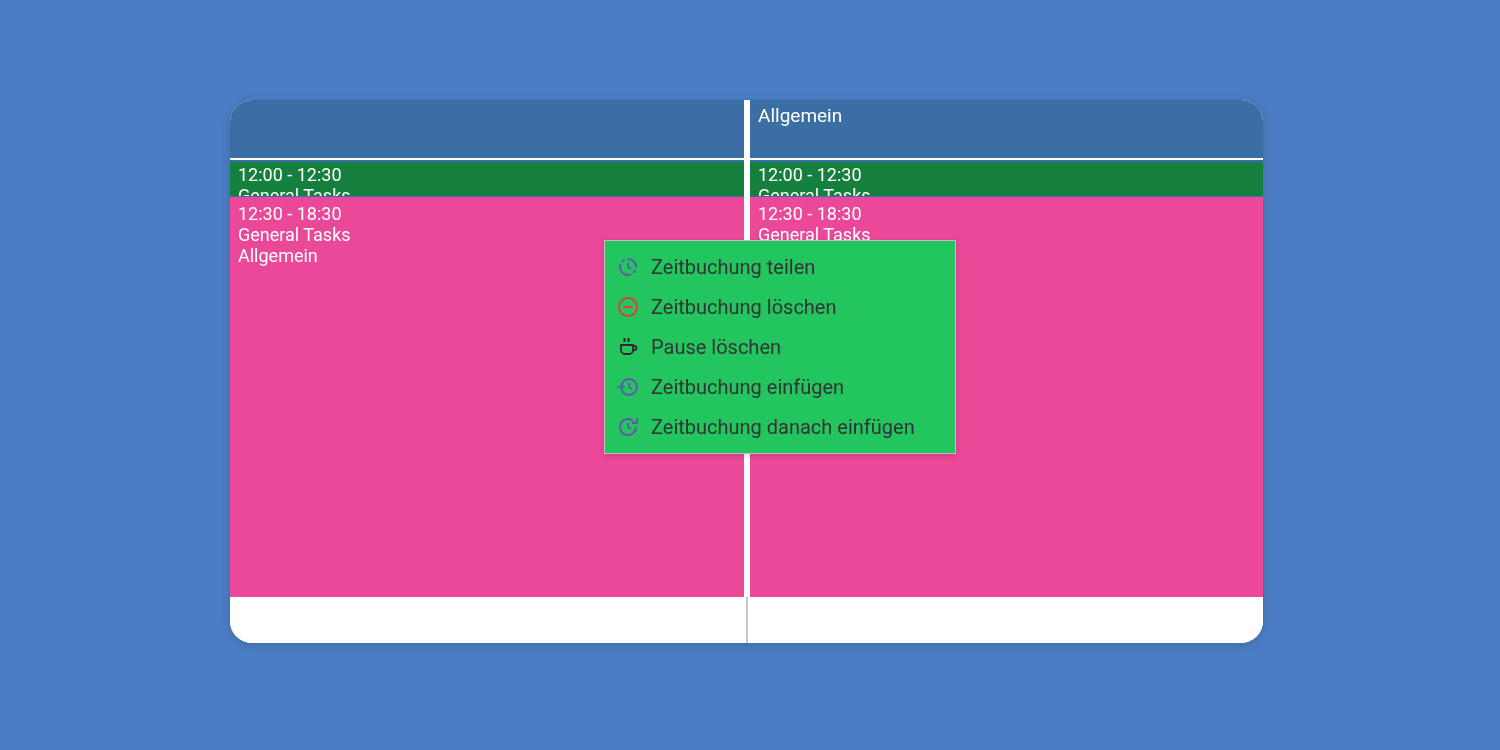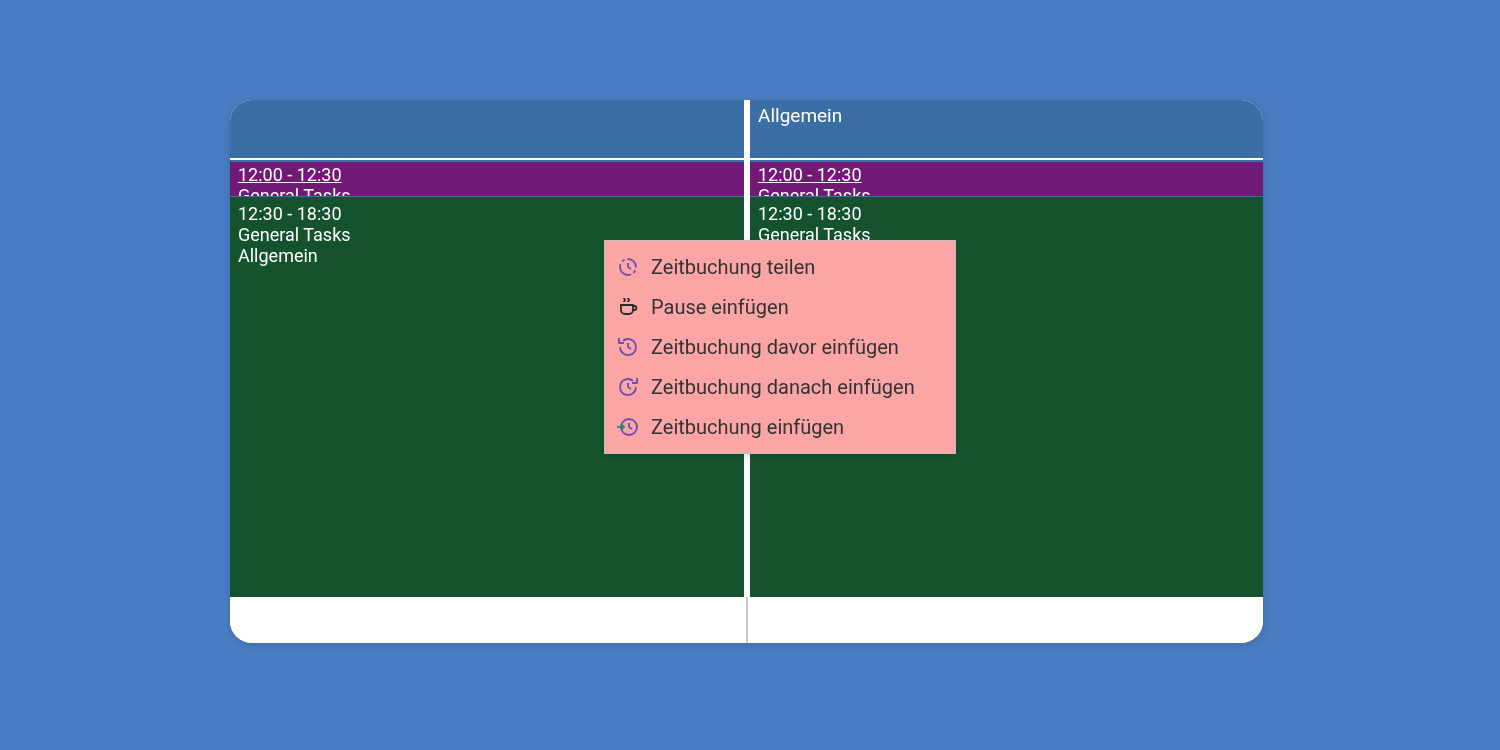--- a/index.html
+++ b/index.html
@@ -46,51 +46,50 @@
   .top-label {
     position: absolute;
     left: 8px; top: -8px;
     font-size: 19px;
     color: #fff;
   }
   .row-green {
     position: absolute;
     left: 0; right: 0; top: 50px;
     height: 34px;
-    background: #701a75;
+    background: #15803d;
     overflow: hidden;
-    text-decoration: underline;
   }
   .row-green .time { display: block; padding: 2px 0 0 8px; font-size: 18px; }
   .row-green .title-truncated { display: block; padding: 0 0 0 8px; font-size: 18px; white-space: nowrap; }
   .row-blue {
     position: absolute;
     left: 0; right: 0; top: 85px;
     height: 412px;
-    background: #14532d;
+    background: #ec4899;
   }
   .row-blue .time { display:block; padding: 6px 0 0 8px; font-size: 18px; }
   .row-blue .title { display:block; padding: 0 0 0 8px; font-size: 18px; }
   .row-blue .subtitle { display:block; padding: 0 0 0 8px; font-size: 18px; }
   .bottom-strip {
     position: absolute;
     left: 0; right: 0; top: 497px; height: 46px;
     background: #fff;
   }
   .bottom-divider {
     position: absolute;
     left: 516px; top: 497px; width: 2px; height: 46px;
     background: #c9c9c9;
   }
 
   .context-menu {
     position: absolute;
     left: 604px; top: 240px;
     width: 352px;
-    background: #fca5a5;
+    background: #22c55e;
     border: 1px solid #bfbfbf;
     box-shadow: 0 2px 6px rgba(0,0,0,0.15);
     padding: 6px 0;
     z-index: 10;
   }
   .menu-item {
     display: flex;
     align-items: center;
     height: 40px;
     padding: 0 10px;
@@ -155,53 +154,52 @@
         <path d="M12 20a8 8 0 0 0 8-8" stroke-dasharray="3 3"></path>
         <path d="M12 4a8 8 0 0 1 8 8"></path>
         <path d="M4 12a8 8 0 0 0 8 8"></path>
         <path d="M12 8v4l3 2"></path>
       </svg>
     </span>
     <span>Zeitbuchung teilen</span>
   </div>
   <div class="menu-item">
     <span class="menu-icon">
+      <svg viewBox="0 0 24 24" fill="none" stroke="#e23b3b" stroke-width="2">
+        <circle cx="12" cy="12" r="9"></circle>
+        <line x1="7" y1="12" x2="17" y2="12"></line>
+      </svg>
+    </span>
+    <span>Zeitbuchung löschen</span>
+  </div>
+  <div class="menu-item">
+    <span class="menu-icon">
       <svg viewBox="0 0 24 24" fill="none" stroke="#2b2b2b" stroke-width="1.8">
         <path d="M5 10h12v5a4 4 0 0 1-4 4H9a4 4 0 0 1-4-4z"></path>
         <path d="M17 11h1.5a2 2 0 0 1 0 4H17"></path>
         <path d="M8 7c0-1 1-1 1-2s-1-1-1-2"></path>
         <path d="M12 7c0-1 1-1 1-2s-1-1-1-2"></path>
       </svg>
     </span>
-    <span>Pause einfügen</span>
-  </div>
-  <div class="menu-item">
-    <span class="menu-icon">
-      <svg viewBox="0 0 24 24" fill="none" stroke="#6b4fb3" stroke-width="1.8">
-        <path d="M4 12a8 8 0 1 0 3-6.2"></path>
-        <polyline points="3,3 3,8 8,8"></polyline>
-        <path d="M12 8v4l3 2"></path>
-      </svg>
-    </span>
-    <span>Zeitbuchung davor einfügen</span>
-  </div>
-  <div class="menu-item">
-    <span class="menu-icon">
-      <svg viewBox="0 0 24 24" fill="none" stroke="#6b4fb3" stroke-width="1.8">
-        <path d="M20 12a8 8 0 1 1-3-6.2"></path>
-        <polyline points="21,3 21,8 16,8"></polyline>
-        <path d="M12 8v4l3 2"></path>
-      </svg>
-    </span>
-    <span>Zeitbuchung danach einfügen</span>
+    <span>Pause löschen</span>
   </div>
   <div class="menu-item">
     <span class="menu-icon">
       <svg viewBox="0 0 24 24" fill="none" stroke-width="1.8">
         <circle cx="13" cy="12" r="8" stroke="#6b4fb3"></circle>
         <path d="M13 8v4l3 2" stroke="#6b4fb3"></path>
         <path d="M1 12h6" stroke="#2a8a7a"></path>
         <path d="M5 9l3 3-3 3" stroke="#2a8a7a"></path>
       </svg>
     </span>
     <span>Zeitbuchung einfügen</span>
   </div>
+  <div class="menu-item">
+    <span class="menu-icon">
+      <svg viewBox="0 0 24 24" fill="none" stroke="#6b4fb3" stroke-width="1.8">
+        <path d="M20 12a8 8 0 1 1-3-6.2"></path>
+        <polyline points="21,3 21,8 16,8"></polyline>
+        <path d="M12 8v4l3 2"></path>
+      </svg>
+    </span>
+    <span>Zeitbuchung danach einfügen</span>
+  </div>
 </div>
 
 </body></html>

